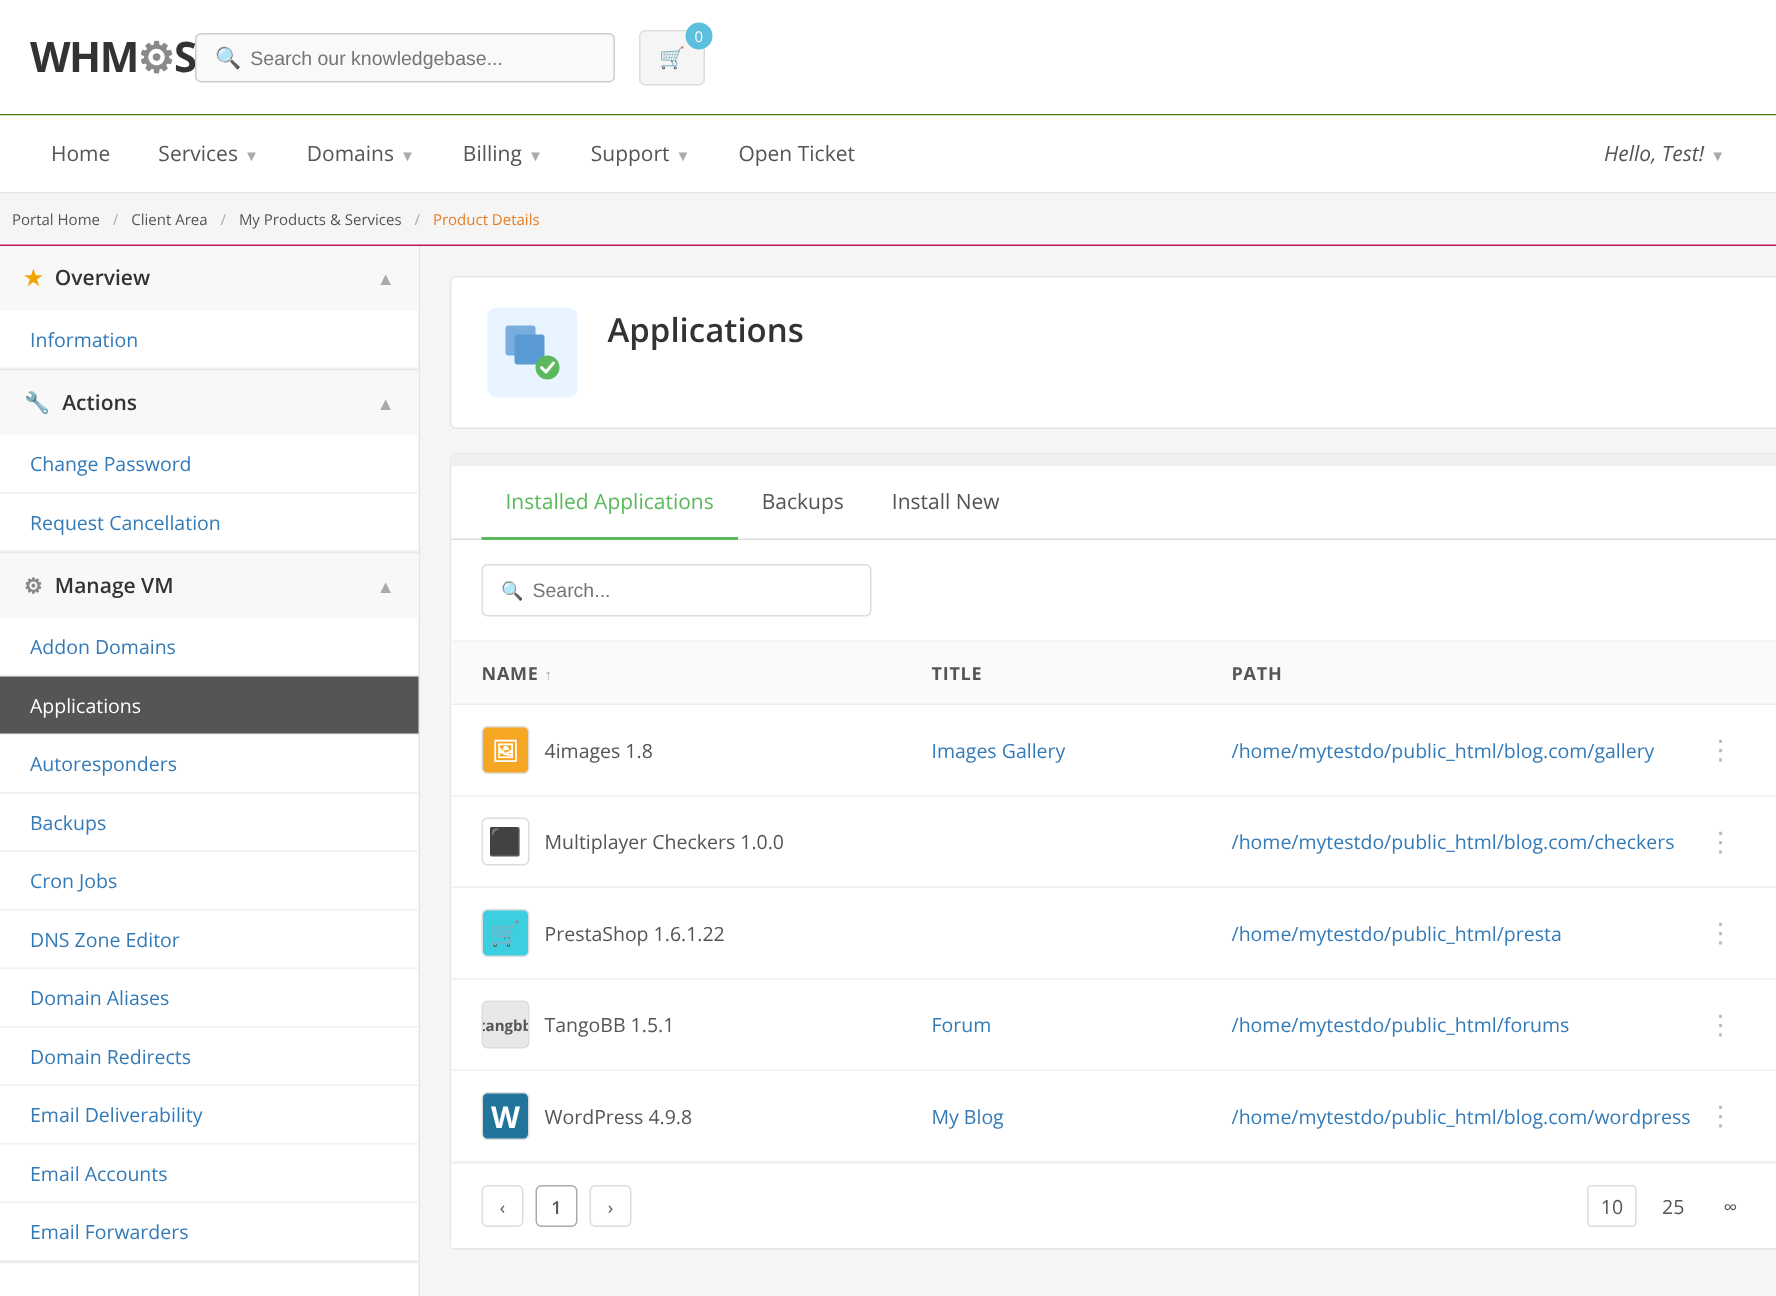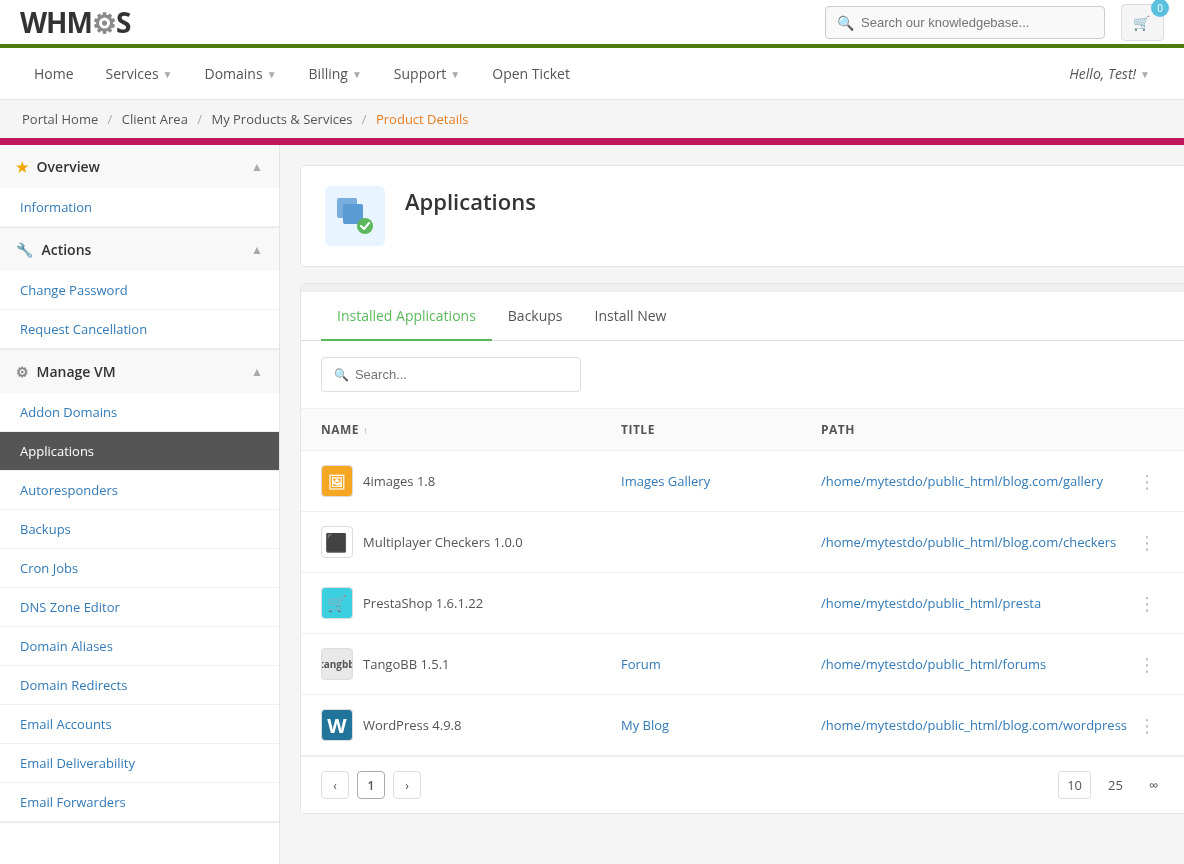--- a/index.html
+++ b/index.html
@@ -1,37 +1,37 @@
 <!DOCTYPE html>
 <html><head>
   <meta charset="utf-8">
   <style>
     * { box-sizing: border-box; margin: 0; padding: 0; }
     body { font-family: "Open Sans", Arial, sans-serif; font-size: 14px; color: #333; background: #f5f5f5; }
 
     
-    .top-bar { background: #fff; border-bottom: 4px solid #4d7c0f; padding: 0 20px; display: flex; align-items: center; justify-content: space-between; height: 48px; }
+    .top-bar { background: #fff; border-bottom: 1px solid #4d7c0f; padding: 0 20px; display: flex; align-items: center; height: 77px; }
     .logo { display: flex; align-items: center; }
     .logo-text { font-size: 28px; font-weight: bold; color: #333; letter-spacing: -1px; }
     .logo-gear { color: #8a8a8a; }
     .top-right { display: flex; align-items: center; gap: 16px; }
     .search-bar { display: flex; align-items: center; border: 1px solid #ccc; border-radius: 4px; padding: 6px 12px; background: #f9f9f9; width: 280px; }
     .search-bar input { border: none; background: transparent; outline: none; font-size: 13px; color: #888; width: 100%; }
     .cart-icon { position: relative; background: #f5f5f5; border: 1px solid #ddd; border-radius: 4px; padding: 8px 12px; cursor: pointer; }
     .cart-badge { position: absolute; top: -6px; right: -6px; background: #5bc0de; color: #fff; border-radius: 50%; width: 18px; height: 18px; font-size: 10px; display: flex; align-items: center; justify-content: center; }
 
     
     .main-nav { background: #fff; border-bottom: 1px solid #e5e5e5; padding: 0 20px; display: flex; align-items: center; justify-content: space-between; }
     .nav-left { display: flex; align-items: flex-end; gap: 4px; }
     .nav-item { padding: 16px 14px; cursor: pointer; color: #555; font-size: 14px; text-decoration: none; display: flex; align-items: center; gap: 4px; }
     .nav-arrow { font-size: 10px; color: #aaa; }
     .nav-user { padding: 16px 14px; color: #555; cursor: pointer; display: flex; align-items: center; gap: 4px; font-style: italic; }
 
     
-    .breadcrumb { background: #f5f5f5; padding: 10px 22px; font-size: 13px; color: #777; border-bottom: 7px solid #be185d; }
+    .breadcrumb { background: #f5f5f5; padding: 10px 8px; font-size: 10px; color: #777; border-bottom: 1px solid #be185d; }
     .breadcrumb a { color: #555; text-decoration: none; }
     .breadcrumb .current { color: #e67e22; }
     .breadcrumb .sep { margin: 0 6px; color: #aaa; }
 
     
     .page-content { display: flex; min-height: calc(100vh - 120px); }
 
     
     .sidebar { width: 280px; background: #fff; border-right: 1px solid #e5e5e5; flex-shrink: 0; }
     .sidebar-section { border-bottom: 1px solid #e8e8e8; }
@@ -170,22 +170,22 @@
         <span class="sidebar-chevron">▲</span>
       </div>
       <div class="sidebar-item">Addon Domains</div>
       <div class="sidebar-item active">Applications</div>
       <div class="sidebar-item">Autoresponders</div>
       <div class="sidebar-item">Backups</div>
       <div class="sidebar-item">Cron Jobs</div>
       <div class="sidebar-item">DNS Zone Editor</div>
       <div class="sidebar-item">Domain Aliases</div>
       <div class="sidebar-item">Domain Redirects</div>
+      <div class="sidebar-item">Email Deliverability</div>
       <div class="sidebar-item">Email Accounts</div>
-      <div class="sidebar-item">Email Deliverability</div>
       <div class="sidebar-item">Email Forwarders</div>
     </div>
 
   </div>
 
   <div class="main-content">
 
     <div class="page-header">
       <div class="page-header-icon">
         <svg viewBox="0 0 40 40" xmlns="http://www.w3.org/2000/svg">

